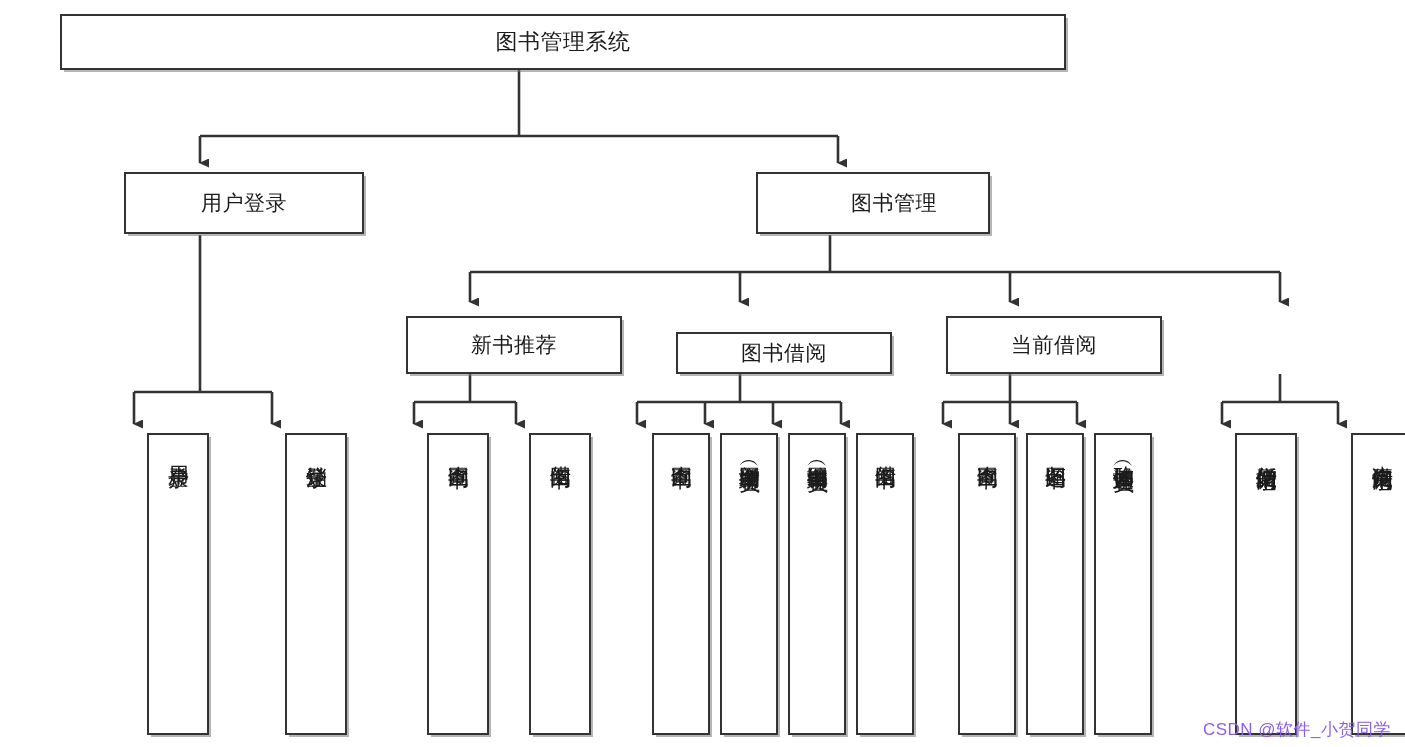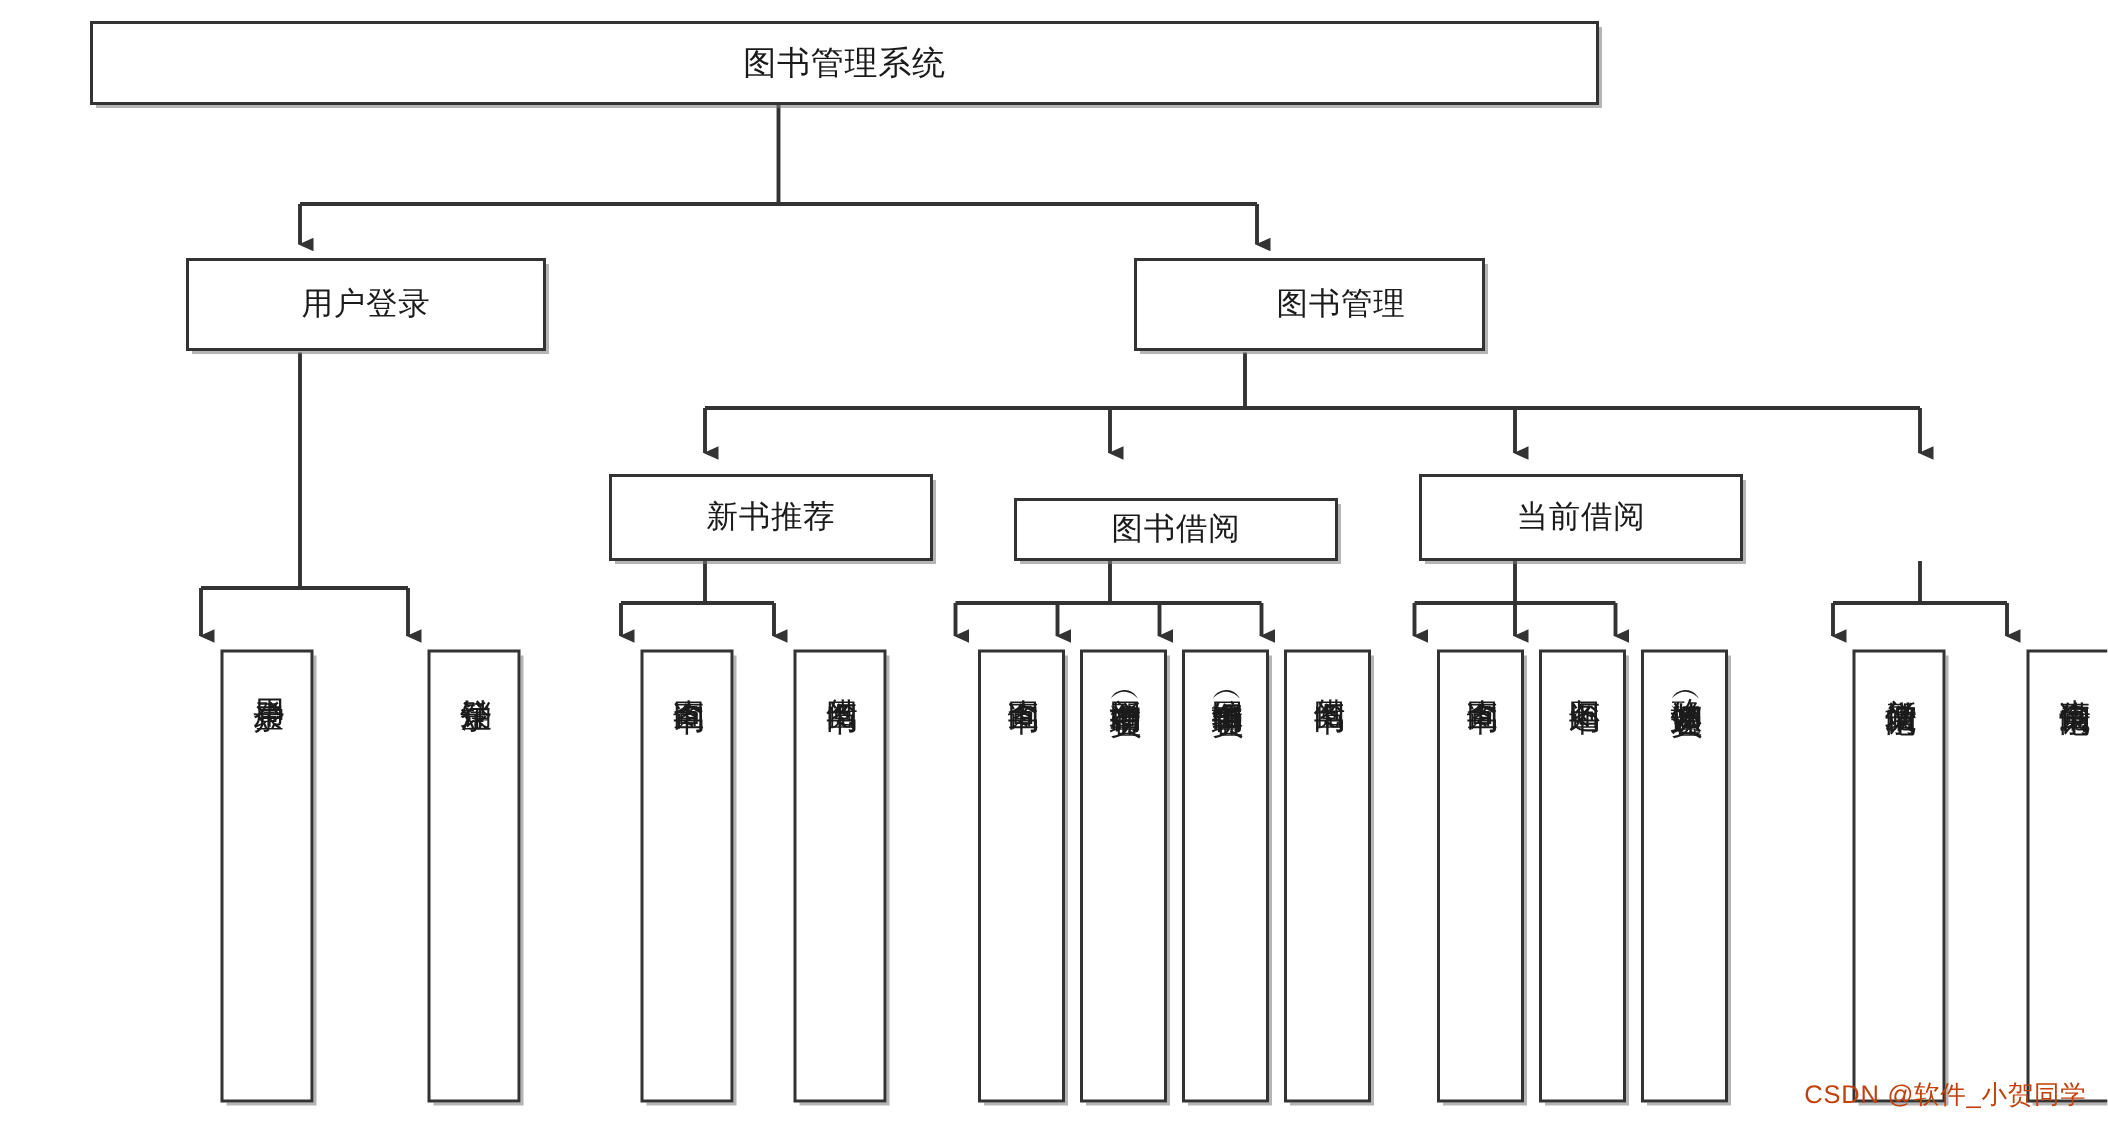--- a/index.html
+++ b/index.html
@@ -56,21 +56,21 @@
     font-size: 21px;
     line-height: 1.18;
     letter-spacing: 1px;
     white-space: nowrap;
   }
   .watermark {
     position: absolute;
     right: 14px;
     bottom: 6px;
     font-size: 17px;
-    color: #c2410c;
+    color: #8b5cf6;
     letter-spacing: 0.5px;
     white-space: nowrap;
     z-index: 5;
     font-family: "Liberation Sans", "DejaVu Sans", sans-serif;
   }
 </style>
 </head>
 <body>
 
 <div id="canvas">

